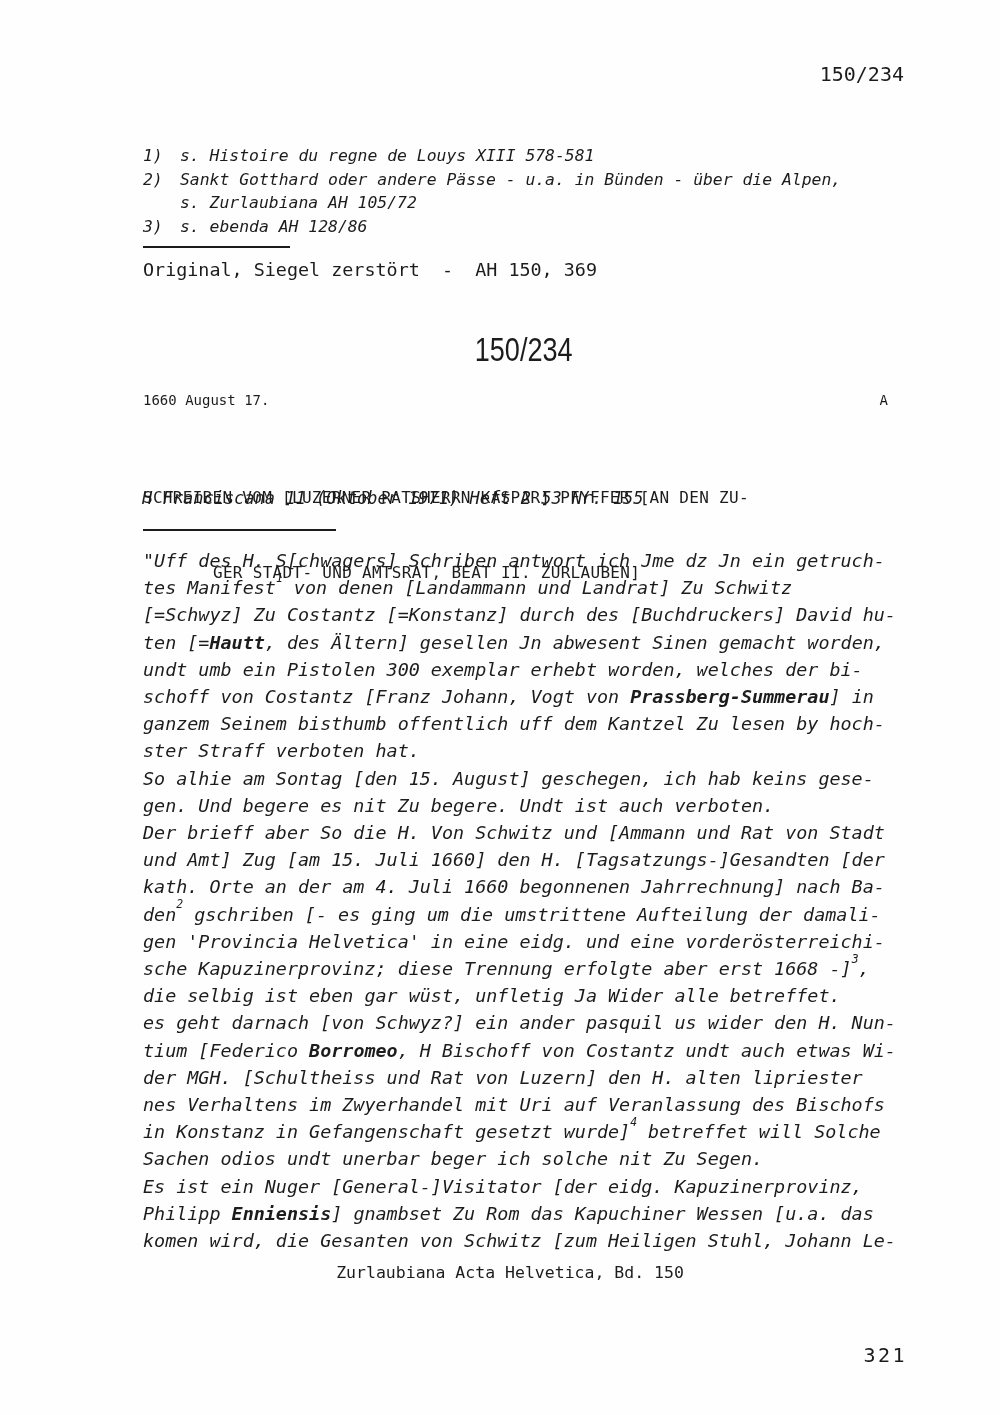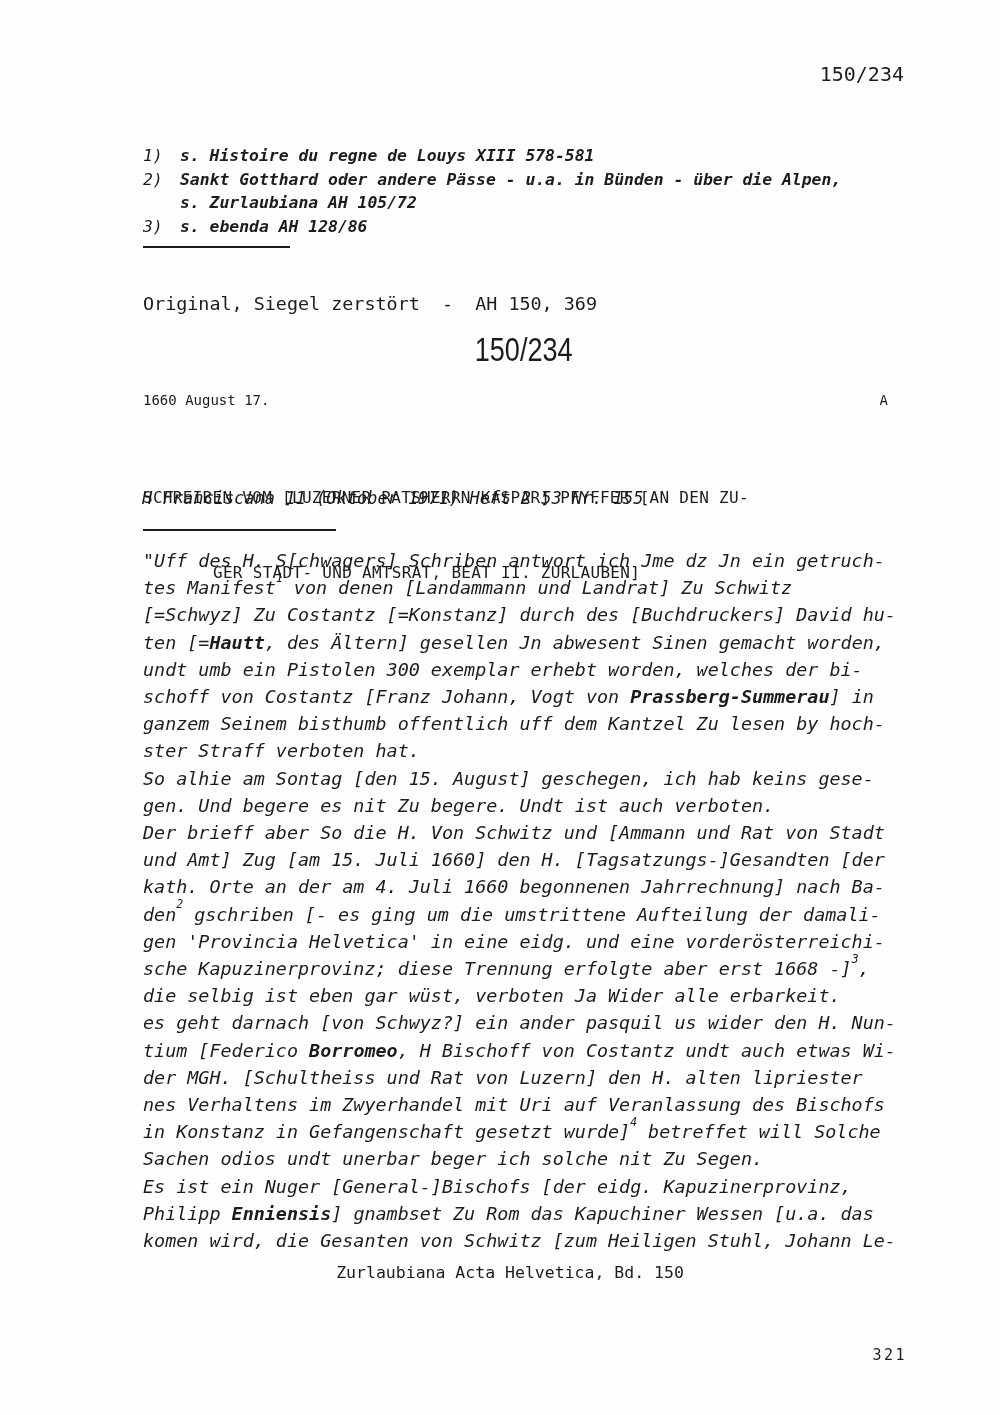--- a/index.html
+++ b/index.html
@@ -20,29 +20,29 @@
   }
 
   
   .footnotes {
     top:144px; left:143px;
     font-size:16.4px; line-height:23.5px;
     font-style:italic;
   }
   .fn-item  { display:flex; }
   .fn-marker{ width:37px; flex:0 0 37px; }
-  .fn-line  { white-space:pre;font-weight:bold; }
+  .fn-line  { white-space:pre; }
 
   .rule { background:#1c1c1c; height:2px; }
   .rule1 { top:246px; left:143px; width:147px; }
   .rule2 { top:529px; left:143px; width:193px; }
 
   .provenance {
     top:258px; left:143px;
-    font-size:18.4px; line-height:24px; white-space:pre;margin-top:34px;
+    font-size:18.4px; line-height:24px; white-space:pre;
   }
 
   .entry-number {
     top:330px; left:143px; width:762px;
     text-align:center; line-height:40px;
   }
   .entry-number span {
     display:inline-block;
     font-family:"Liberation Sans", sans-serif;
     font-size:33px; font-weight:400;
@@ -83,21 +83,21 @@
     position:relative; top:-0.45em;
   }
 
   .footer-title {
     top:1262px; left:143px; width:734px;
     text-align:center;
     font-size:16.5px; line-height:22px;
   }
   .footer-pagenum {
     top:1344px; right:93px;
-    font-size:15px; line-height:22px; letter-spacing:2.5px;
+    font-size:20px; line-height:22px; letter-spacing:2.5px;
   }
 </style>
 </head>
 <body>
 
 <div class="page">
 
   <div class="abs pagenum-top">150/234</div>
 
   <div class="abs footnotes">
@@ -154,28 +154,28 @@
       <div class="bline"><span>ganzem Seinem bisthumb offentlich uff dem Kantzel Zu lesen by hoch-</span></div>
       <div class="bline"><span>ster Straff verboten hat.</span></div>
       <div class="bline"><span>So alhie am Sontag [den 15. August] geschegen, ich hab keins gese-</span></div>
       <div class="bline"><span>gen. Und begere es nit Zu begere. Undt ist auch verboten.</span></div>
       <div class="bline"><span>Der brieff aber So die H. Von Schwitz und [Ammann und Rat von Stadt</span></div>
       <div class="bline"><span>und Amt] Zug [am 15. Juli 1660] den H. [Tagsatzungs-]Gesandten [der</span></div>
       <div class="bline"><span>kath. Orte an der am 4. Juli 1660 begonnenen Jahrrechnung] nach Ba-</span></div>
       <div class="bline"><span>den</span><sup>2</sup><span> gschriben [- es ging um die umstrittene Aufteilung der damali-</span></div>
       <div class="bline"><span>gen 'Provincia Helvetica' in eine eidg. und eine vorderösterreichi-</span></div>
       <div class="bline"><span>sche Kapuzinerprovinz; diese Trennung erfolgte aber erst 1668 -]</span><sup>3</sup><span>,</span></div>
-      <div class="bline"><span>die selbig ist eben gar wüst, verboten Ja Wider alle erbarkeit.</span></div>
+      <div class="bline"><span>die selbig ist eben gar wüst, unfletig Ja Wider alle betreffet.</span></div>
       <div class="bline"><span>es geht darnach [von Schwyz?] ein ander pasquil us wider den H. Nun-</span></div>
       <div class="bline"><span>tium [Federico </span><span class="bold">Borromeo</span><span>, H Bischoff von Costantz undt auch etwas Wi-</span></div>
       <div class="bline"><span>der MGH. [Schultheiss und Rat von Luzern] den H. alten lipriester</span></div>
       <div class="bline"><span>nes Verhaltens im Zwyerhandel mit Uri auf Veranlassung des Bischofs</span></div>
       <div class="bline"><span>in Konstanz in Gefangenschaft gesetzt wurde]</span><sup>4</sup><span> betreffet will Solche</span></div>
       <div class="bline"><span>Sachen odios undt unerbar beger ich solche nit Zu Segen.</span></div>
-      <div class="bline"><span>Es ist ein Nuger [General-]Bischofs [der eidg. Kapuzinerprovinz,</span></div>
+      <div class="bline"><span>Es ist ein Nuger [General-]Visitator [der eidg. Kapuzinerprovinz,</span></div>
       <div class="bline"><span>Philipp </span><span class="bold">Enniensis</span><span>] gnambset Zu Rom das Kapuchiner Wessen [u.a. das</span></div>
       <div class="bline"><span>komen wird, die Gesanten von Schwitz [zum Heiligen Stuhl, Johann Le-</span></div>
     </div>
 
   <div class="abs footer-title">Zurlaubiana Acta Helvetica, Bd. 150</div>
 
   <div class="abs footer-pagenum">321</div>
 
 </div>
 

